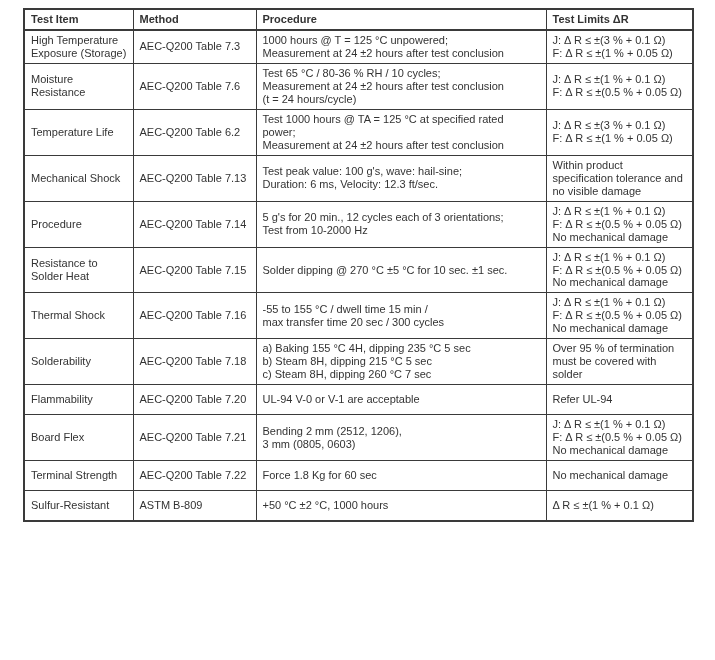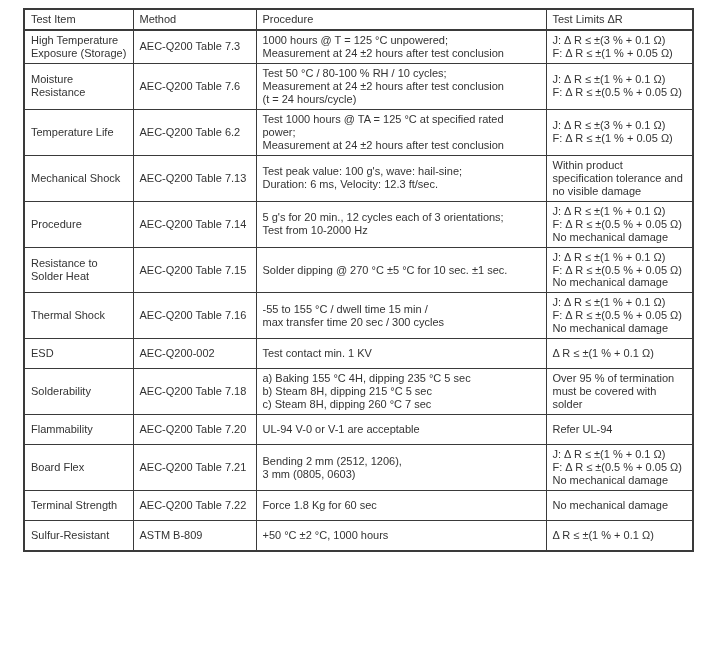--- a/index.html
+++ b/index.html
@@ -30,21 +30,21 @@
     border:1px solid var(--border-color);
     vertical-align:middle;
     text-align:left;
     font-size:11px;
     line-height:1.18;
     padding:3px 6px;
     white-space:pre-line;
     overflow:hidden;
   }
   table.spec-table thead th{
-    font-weight:normal;
+    font-weight:bold;
     height:19px;
     border-bottom:2px solid var(--border-color);
     white-space:nowrap;
   }
   table.spec-table tbody td{
     height:30px;
   }
   col.c-item{width:109px;}
   col.c-method{width:123px;}
   col.c-procedure{width:290px;}
@@ -74,21 +74,21 @@
           <td class="cell cell-item">High Temperature Exposure (Storage)</td>
           <td class="cell cell-method">AEC-Q200 Table 7.3</td>
           <td class="cell cell-procedure">1000 hours @ T = 125 °C unpowered;
 Measurement at 24 ±2 hours after test conclusion</td>
           <td class="cell cell-limits">J: Δ R ≤ ±(3 % + 0.1 Ω)
 F: Δ R ≤ ±(1 % + 0.05 Ω)</td>
         </tr>
         <tr>
           <td class="cell cell-item">Moisture Resistance</td>
           <td class="cell cell-method">AEC-Q200 Table 7.6</td>
-          <td class="cell cell-procedure">Test 50 °C / 80-100 % RH / 10 cycles;
+          <td class="cell cell-procedure">Test 65 °C / 80-36 % RH / 10 cycles;
 Measurement at 24 ±2 hours after test conclusion
 (t = 24 hours/cycle)</td>
           <td class="cell cell-limits">J: Δ R ≤ ±(1 % + 0.1 Ω)
 F: Δ R ≤ ±(0.5 % + 0.05 Ω)</td>
         </tr>
         <tr>
           <td class="cell cell-item">Temperature Life</td>
           <td class="cell cell-method">AEC-Q200 Table 6.2</td>
           <td class="cell cell-procedure">Test 1000 hours @ TA = 125 °C at specified rated power;
 Measurement at 24 ±2 hours after test conclusion</td>
@@ -122,26 +122,20 @@
         <tr>
           <td class="cell cell-item">Thermal Shock</td>
           <td class="cell cell-method">AEC-Q200 Table 7.16</td>
           <td class="cell cell-procedure">-55 to 155 °C / dwell time 15 min /
 max transfer time 20 sec / 300 cycles</td>
           <td class="cell cell-limits">J: Δ R ≤ ±(1 % + 0.1 Ω)
 F: Δ R ≤ ±(0.5 % + 0.05 Ω)
 No mechanical damage</td>
         </tr>
         <tr>
-          <td class="cell cell-item">ESD</td>
-          <td class="cell cell-method">AEC-Q200-002</td>
-          <td class="cell cell-procedure">Test contact min. 1 KV</td>
-          <td class="cell cell-limits">Δ R ≤ ±(1 % + 0.1 Ω)</td>
-        </tr>
-        <tr>
           <td class="cell cell-item">Solderability</td>
           <td class="cell cell-method">AEC-Q200 Table 7.18</td>
           <td class="cell cell-procedure">a) Baking 155 °C 4H, dipping 235 °C 5 sec
 b) Steam 8H, dipping 215 °C 5 sec
 c) Steam 8H, dipping 260 °C 7 sec</td>
           <td class="cell cell-limits">Over 95 % of termination must be covered with solder</td>
         </tr>
         <tr>
           <td class="cell cell-item">Flammability</td>
           <td class="cell cell-method">AEC-Q200 Table 7.20</td>

